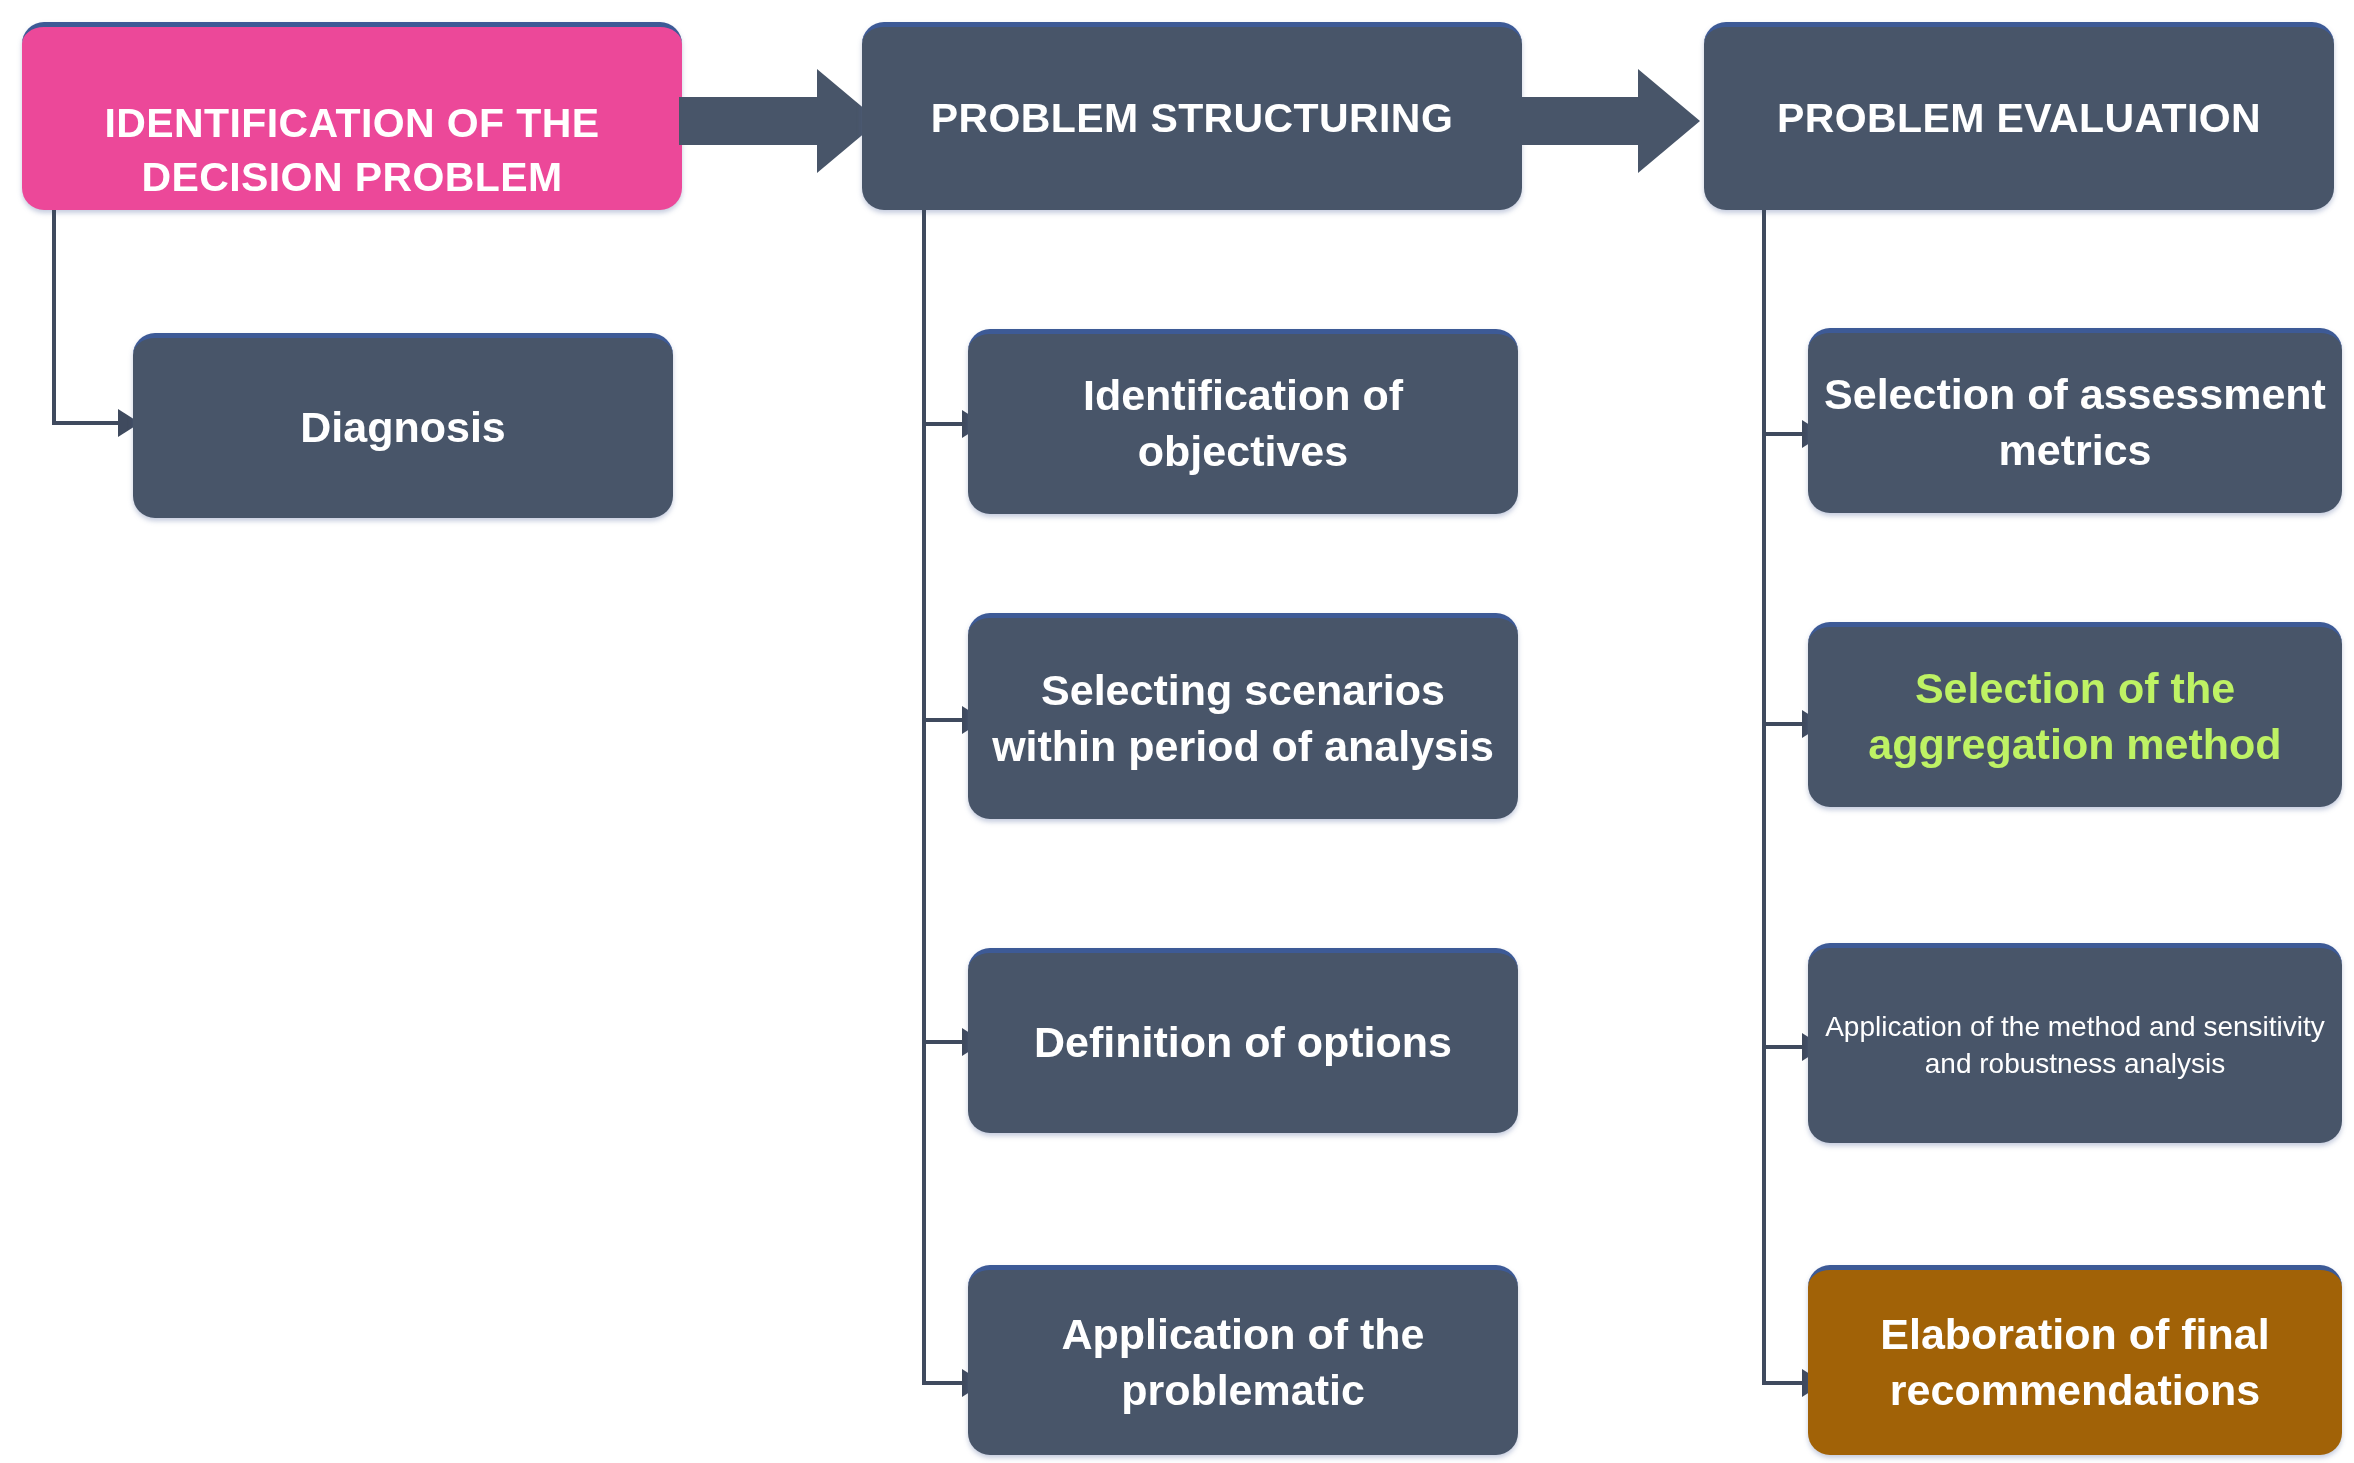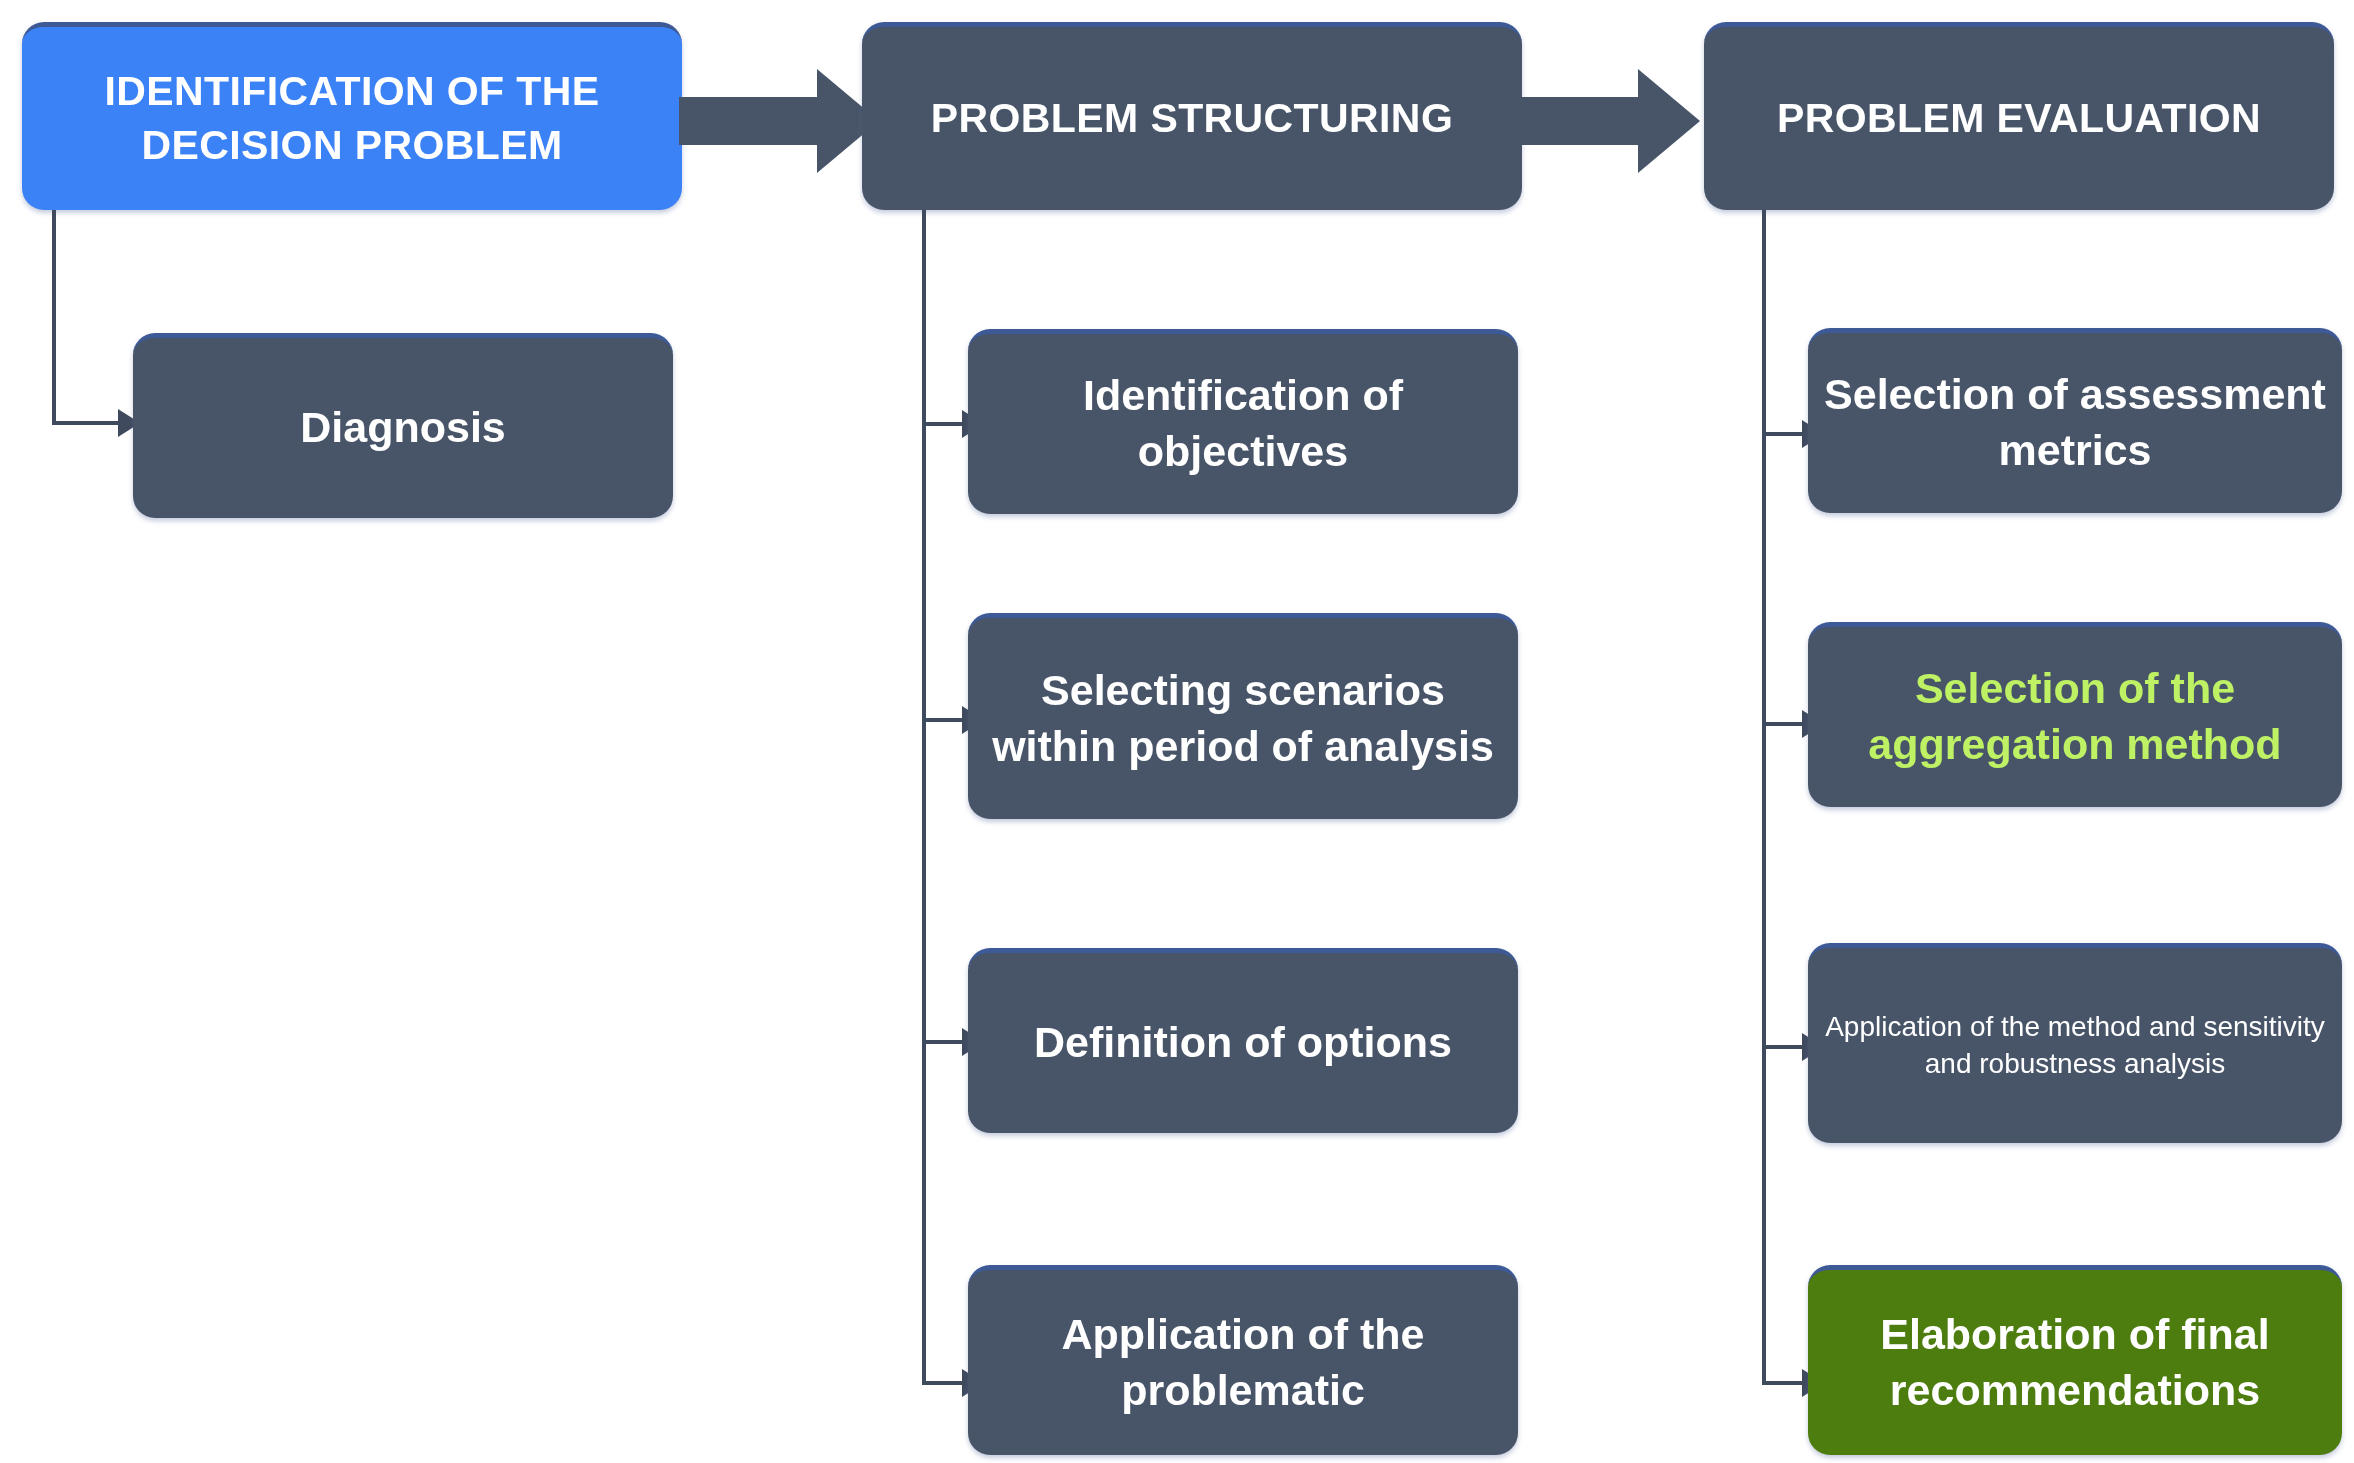--- a/index.html
+++ b/index.html
@@ -89,21 +89,21 @@
     border-bottom: 52px solid transparent;
     border-left: 62px solid #485569;
   }
 </style>
 </head>
 <body>
 
 <div id="canvas" style="background: rgb(255, 255, 255);">
 
   <div class="col">
-    <div class="node header" style="left: 22px; top: 22px; width: 660px; height: 188px; background: #3b82f6; border-top-color: rgb(61, 90, 150); color: rgb(255, 255, 255);">
+    <div class="node header" style="left: 22px; top: 22px; width: 660px; height: 188px; background: #ec4899; border-top-color: rgb(61, 90, 150); color: rgb(255, 255, 255); align-items: flex-end;">
       <span>IDENTIFICATION OF THE DECISION PROBLEM</span>
     </div>
 
     <div class="spine" style="left: 52px; top: 210px; height: 215px; background: rgb(63, 74, 94);"></div>
     <div class="branch" style="left: 52px; top: 421px; width: 70px; background: rgb(63, 74, 94);"></div>
     <div class="arrowhead" style="left: 118px; top: 409px; border-left-color: rgb(63, 74, 94);"></div>
 
     <div class="node sub" style="left: 133px; top: 333px; width: 540px; height: 185px; background: rgb(72, 85, 105); border-top-color: rgb(61, 90, 150); color: rgb(255, 255, 255);">
       <span>Diagnosis</span>
     </div>
@@ -171,18 +171,18 @@
     </div>
 
     <div class="branch" style="left: 1762px; top: 1045px; width: 44px; background: rgb(63, 74, 94);"></div>
     <div class="arrowhead" style="left: 1802px; top: 1033px; border-left-color: rgb(63, 74, 94);"></div>
     <div class="node sub thin" style="left: 1808px; top: 943px; width: 534px; height: 200px; background: rgb(72, 85, 105); border-top-color: rgb(61, 90, 150); color: rgb(255, 255, 255);">
       <span>Application of the method and sensitivity and robustness analysis</span>
     </div>
 
     <div class="branch" style="left: 1762px; top: 1381px; width: 44px; background: rgb(63, 74, 94);"></div>
     <div class="arrowhead" style="left: 1802px; top: 1369px; border-left-color: rgb(63, 74, 94);"></div>
-    <div class="node sub" style="left: 1808px; top: 1265px; width: 534px; height: 190px; background: #4d7c0f; border-top-color: rgb(61, 90, 150); color: rgb(255, 255, 255); text-align: center;">
+    <div class="node sub" style="left: 1808px; top: 1265px; width: 534px; height: 190px; background: #a16207; border-top-color: rgb(61, 90, 150); color: rgb(255, 255, 255); text-align: center;">
       <span>Elaboration of  final recommendations</span>
     </div>
   </div>
 
 </div>
 
 </body></html>

